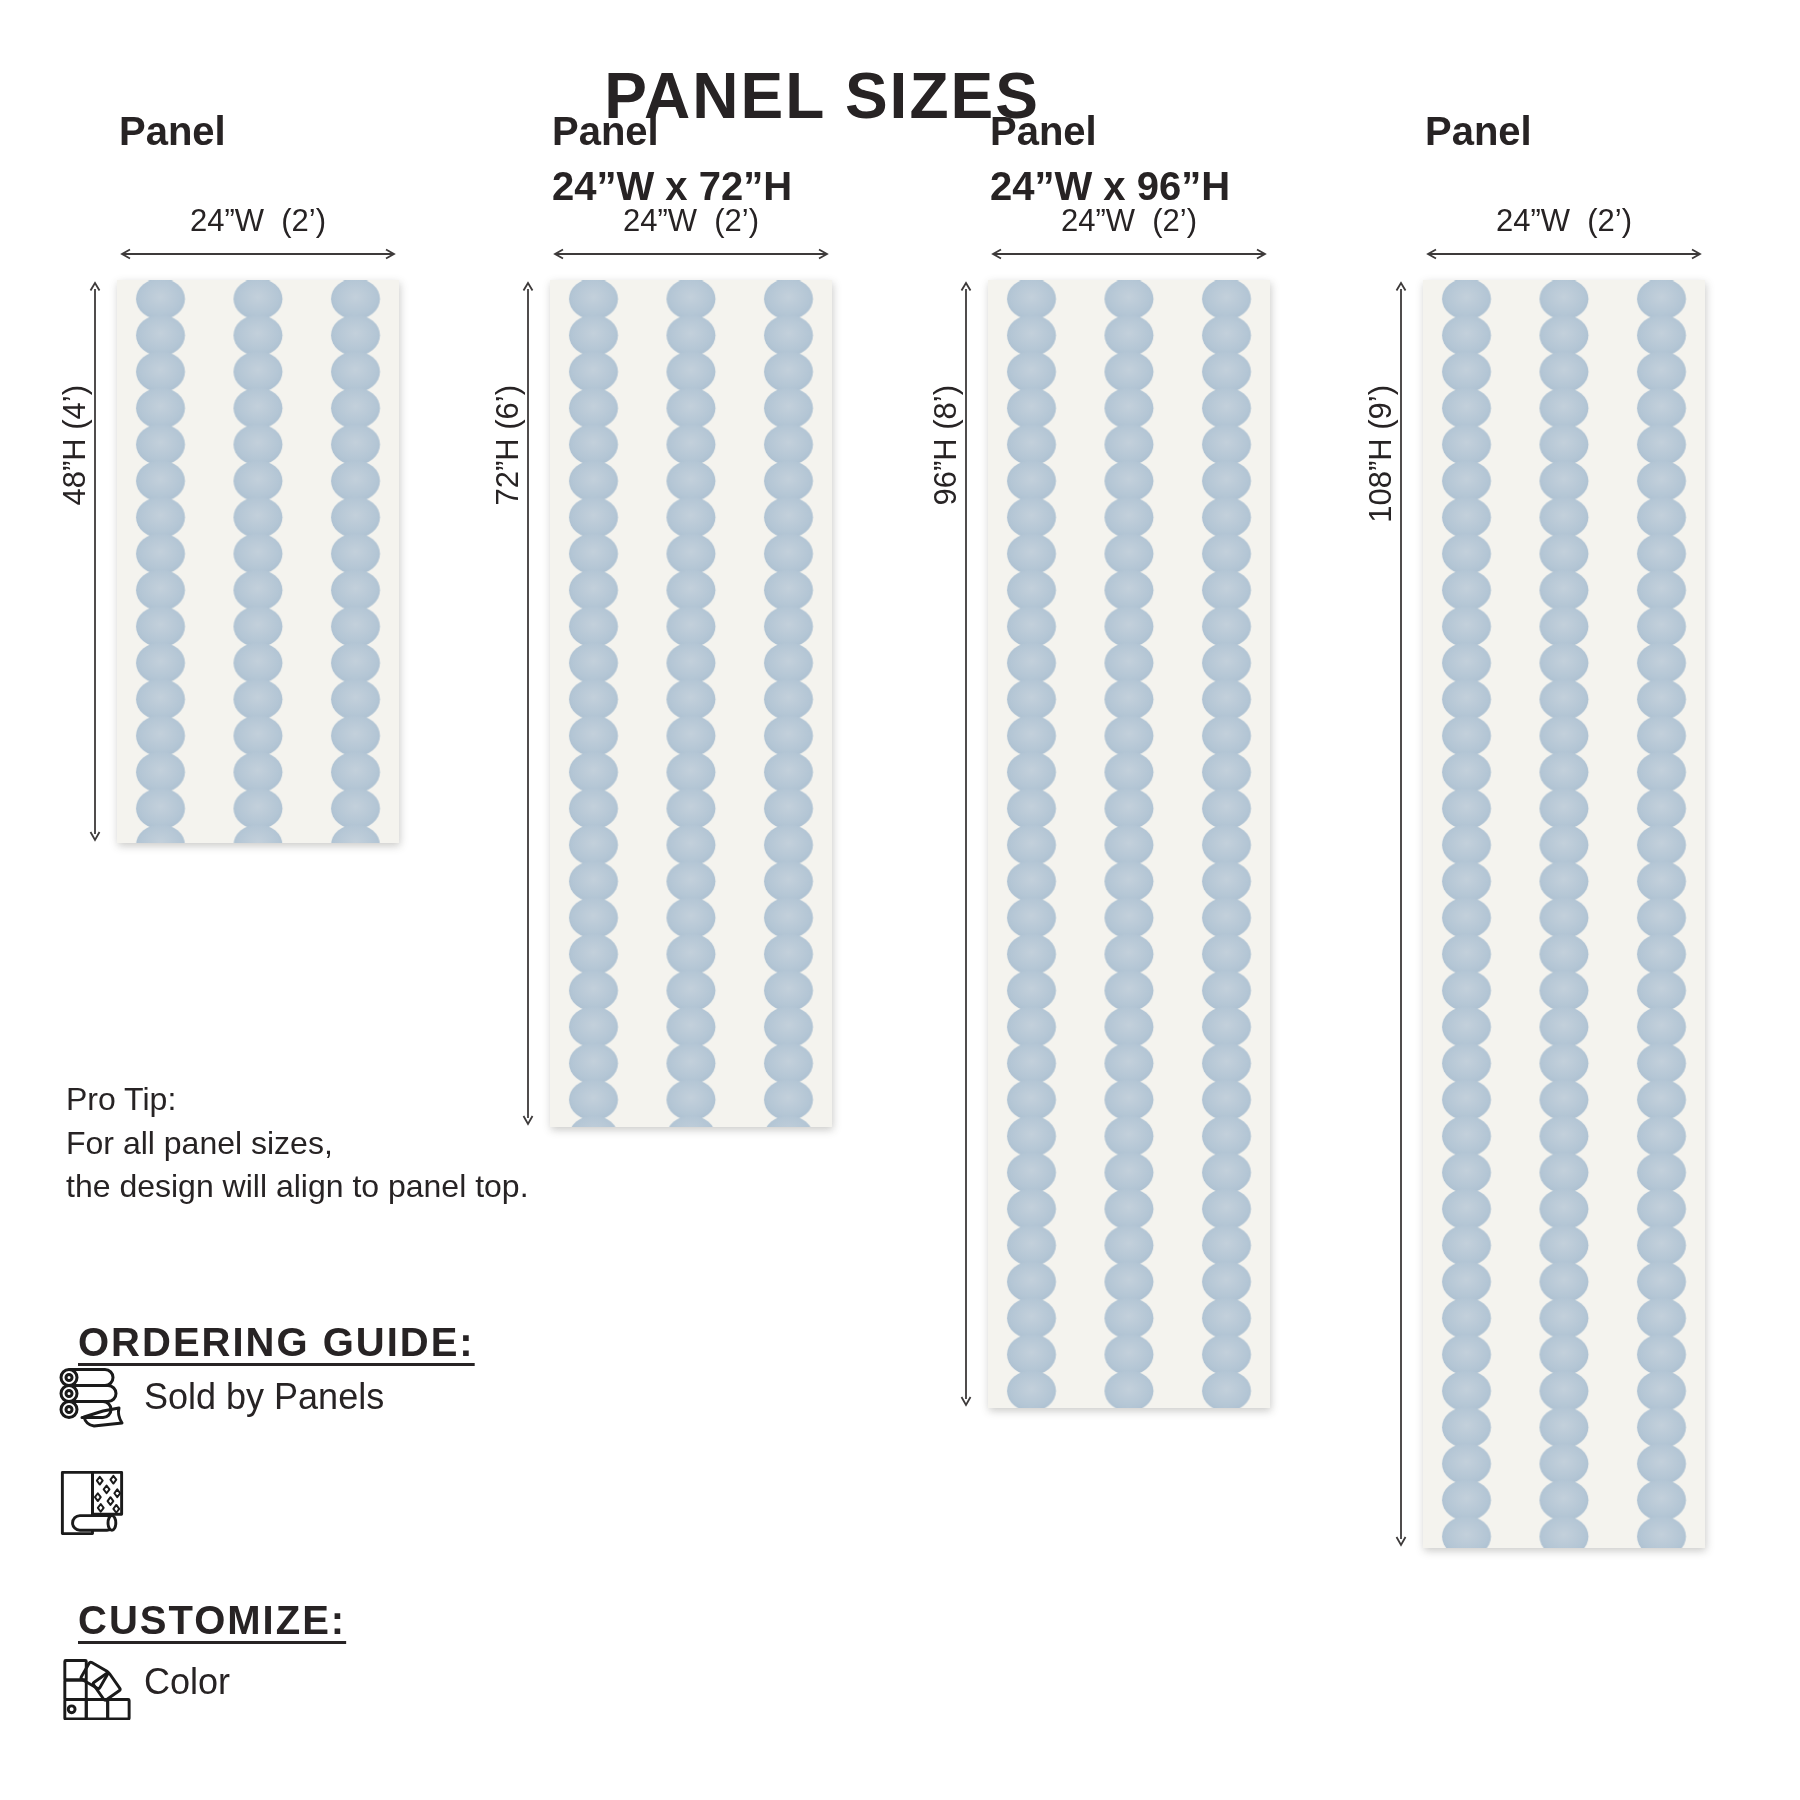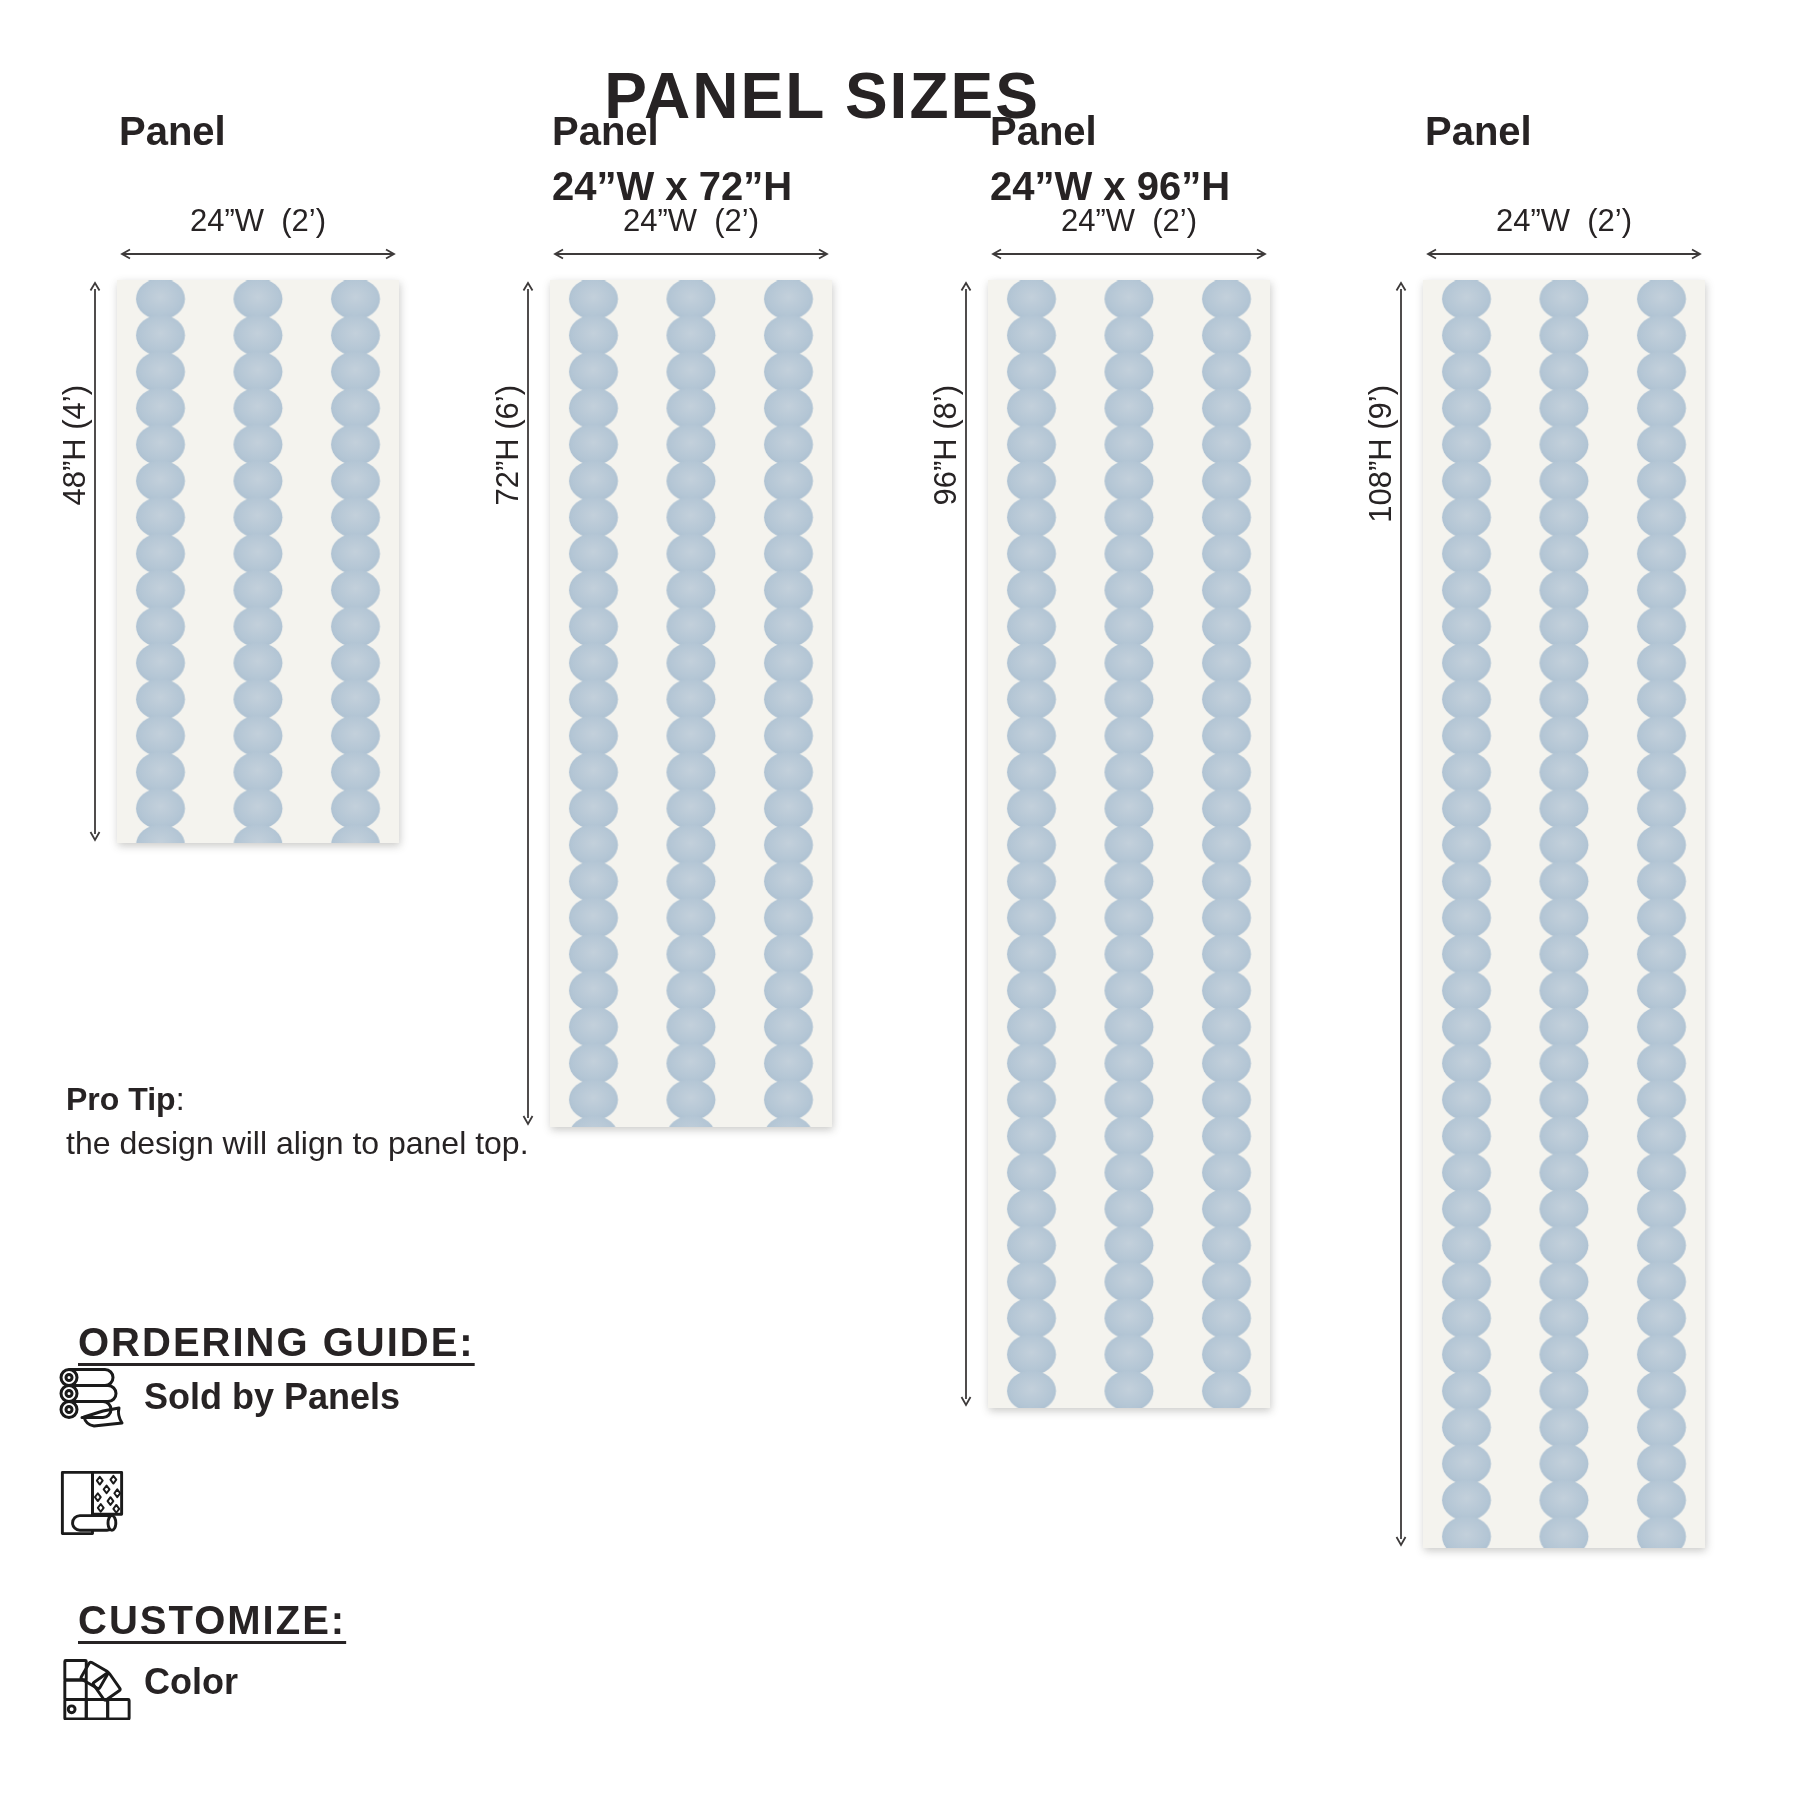--- a/index.html
+++ b/index.html
@@ -20,21 +20,21 @@
   .vlabel{position:absolute;left:-59px;top:385px;font-size:31px;line-height:1.1;
           white-space:pre;writing-mode:vertical-rl;transform:rotate(180deg);}
   .swatch{position:absolute;left:0;top:280px;width:282px;background:#f4f3ee;
           box-shadow:1px 3px 8px rgba(70,70,62,.28);}
   .swatch svg{display:block;}
 
   .g1{left:117px;} .g2{left:550px;} .g3{left:988px;} .g4{left:1423px;}
 
   
   .protip{position:absolute;left:66px;top:1078px;font-size:32px;line-height:1.36;}
-  .b{font-weight:bold;text-align:center;}
+  .b{font-weight:normal;text-align:center;}
   .guide-head{position:absolute;left:66px;margin:12px;font-size:40px;font-weight:bold;
               letter-spacing:2px;text-decoration:underline;
               text-decoration-thickness:3px;text-underline-offset:7px;white-space:nowrap;}
   .oghead{top:1308px;} .cuhead{top:1586px;}
   .gitem{position:absolute;display:flex;align-items:center;gap:10px;}
   .gitem .ic{flex:0 0 auto;display:block;}
   .gitem1{left:58px;top:1366px;}
   .gitem2{left:58px;top:1468px;}
   .gitem3{left:58px;top:1644px;}
   .lbl-lg{font-size:36px;}
@@ -142,20 +142,21 @@
     <div class="swatch" style="height:1268px">
       <svg width="282" height="1268">
           <rect width="100%" height="100%" fill="#f4f3ee"></rect>
           <rect width="100%" height="100%" fill="url(#beads)"></rect>
         </svg>
     </div>
   </section>
 
   <div class="protip">
     <div><span class="b">Pro Tip</span><span>:</span></div>
+    <div>For all panel sizes,</div>
     <div>the design will align to panel top.</div>
   </div>
 
   <h2 class="guide-head oghead">ORDERING GUIDE:</h2>
 
   <div class="gitem gitem1">
     <svg class="ic" width="76" height="62" viewBox="0 0 76 62">
       <g class="icon-stroke">
         <path d="M12 3.5 H47 a8 8 0 0 1 0 16 H12"></path>
         <path d="M12 19.5 H50 a8 8 0 0 1 0 16 H12"></path>

